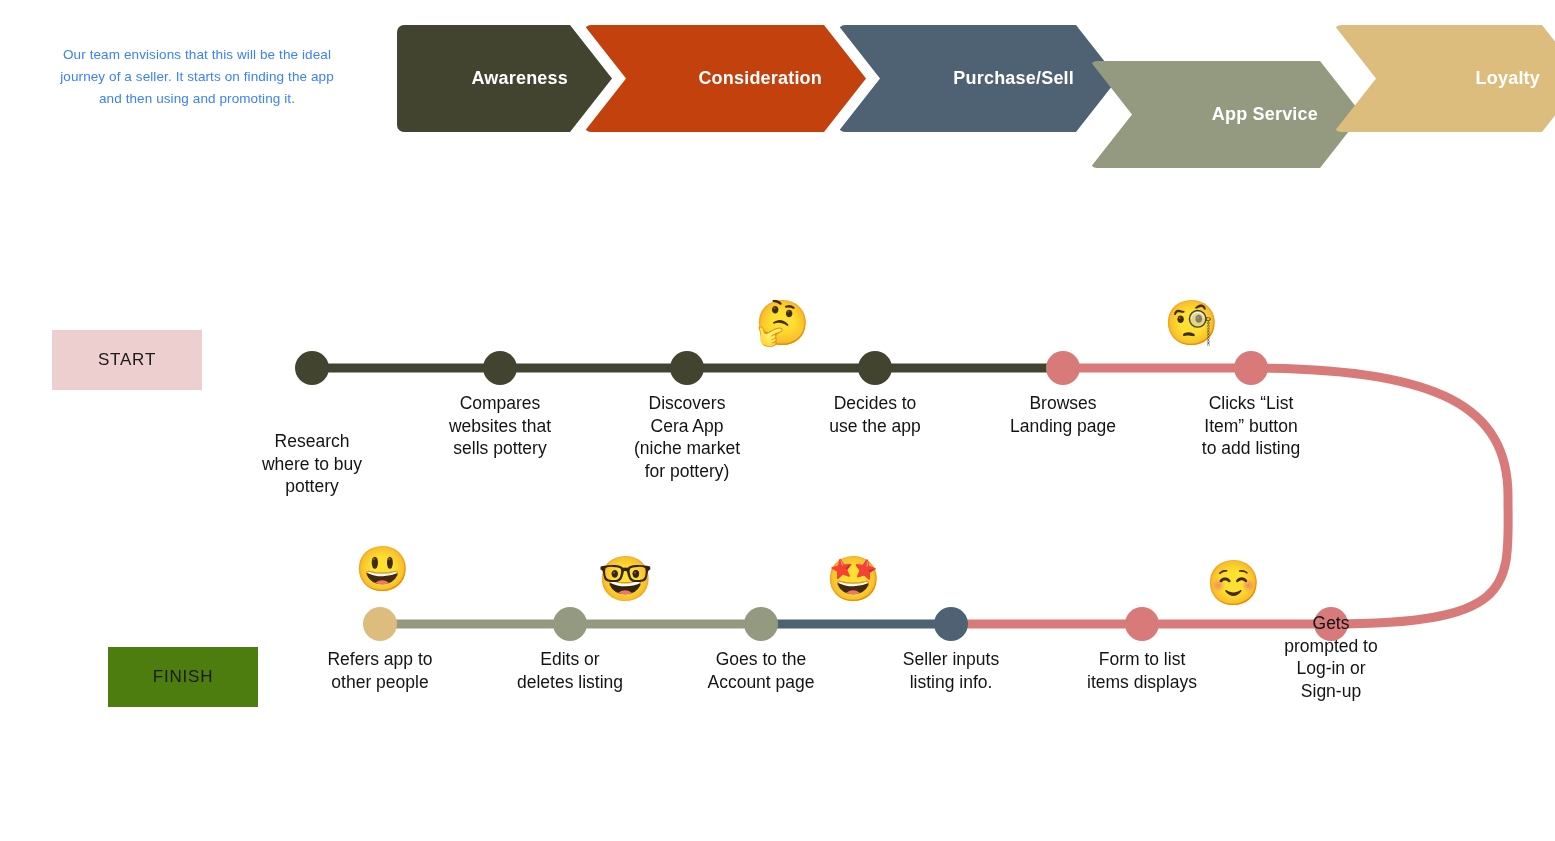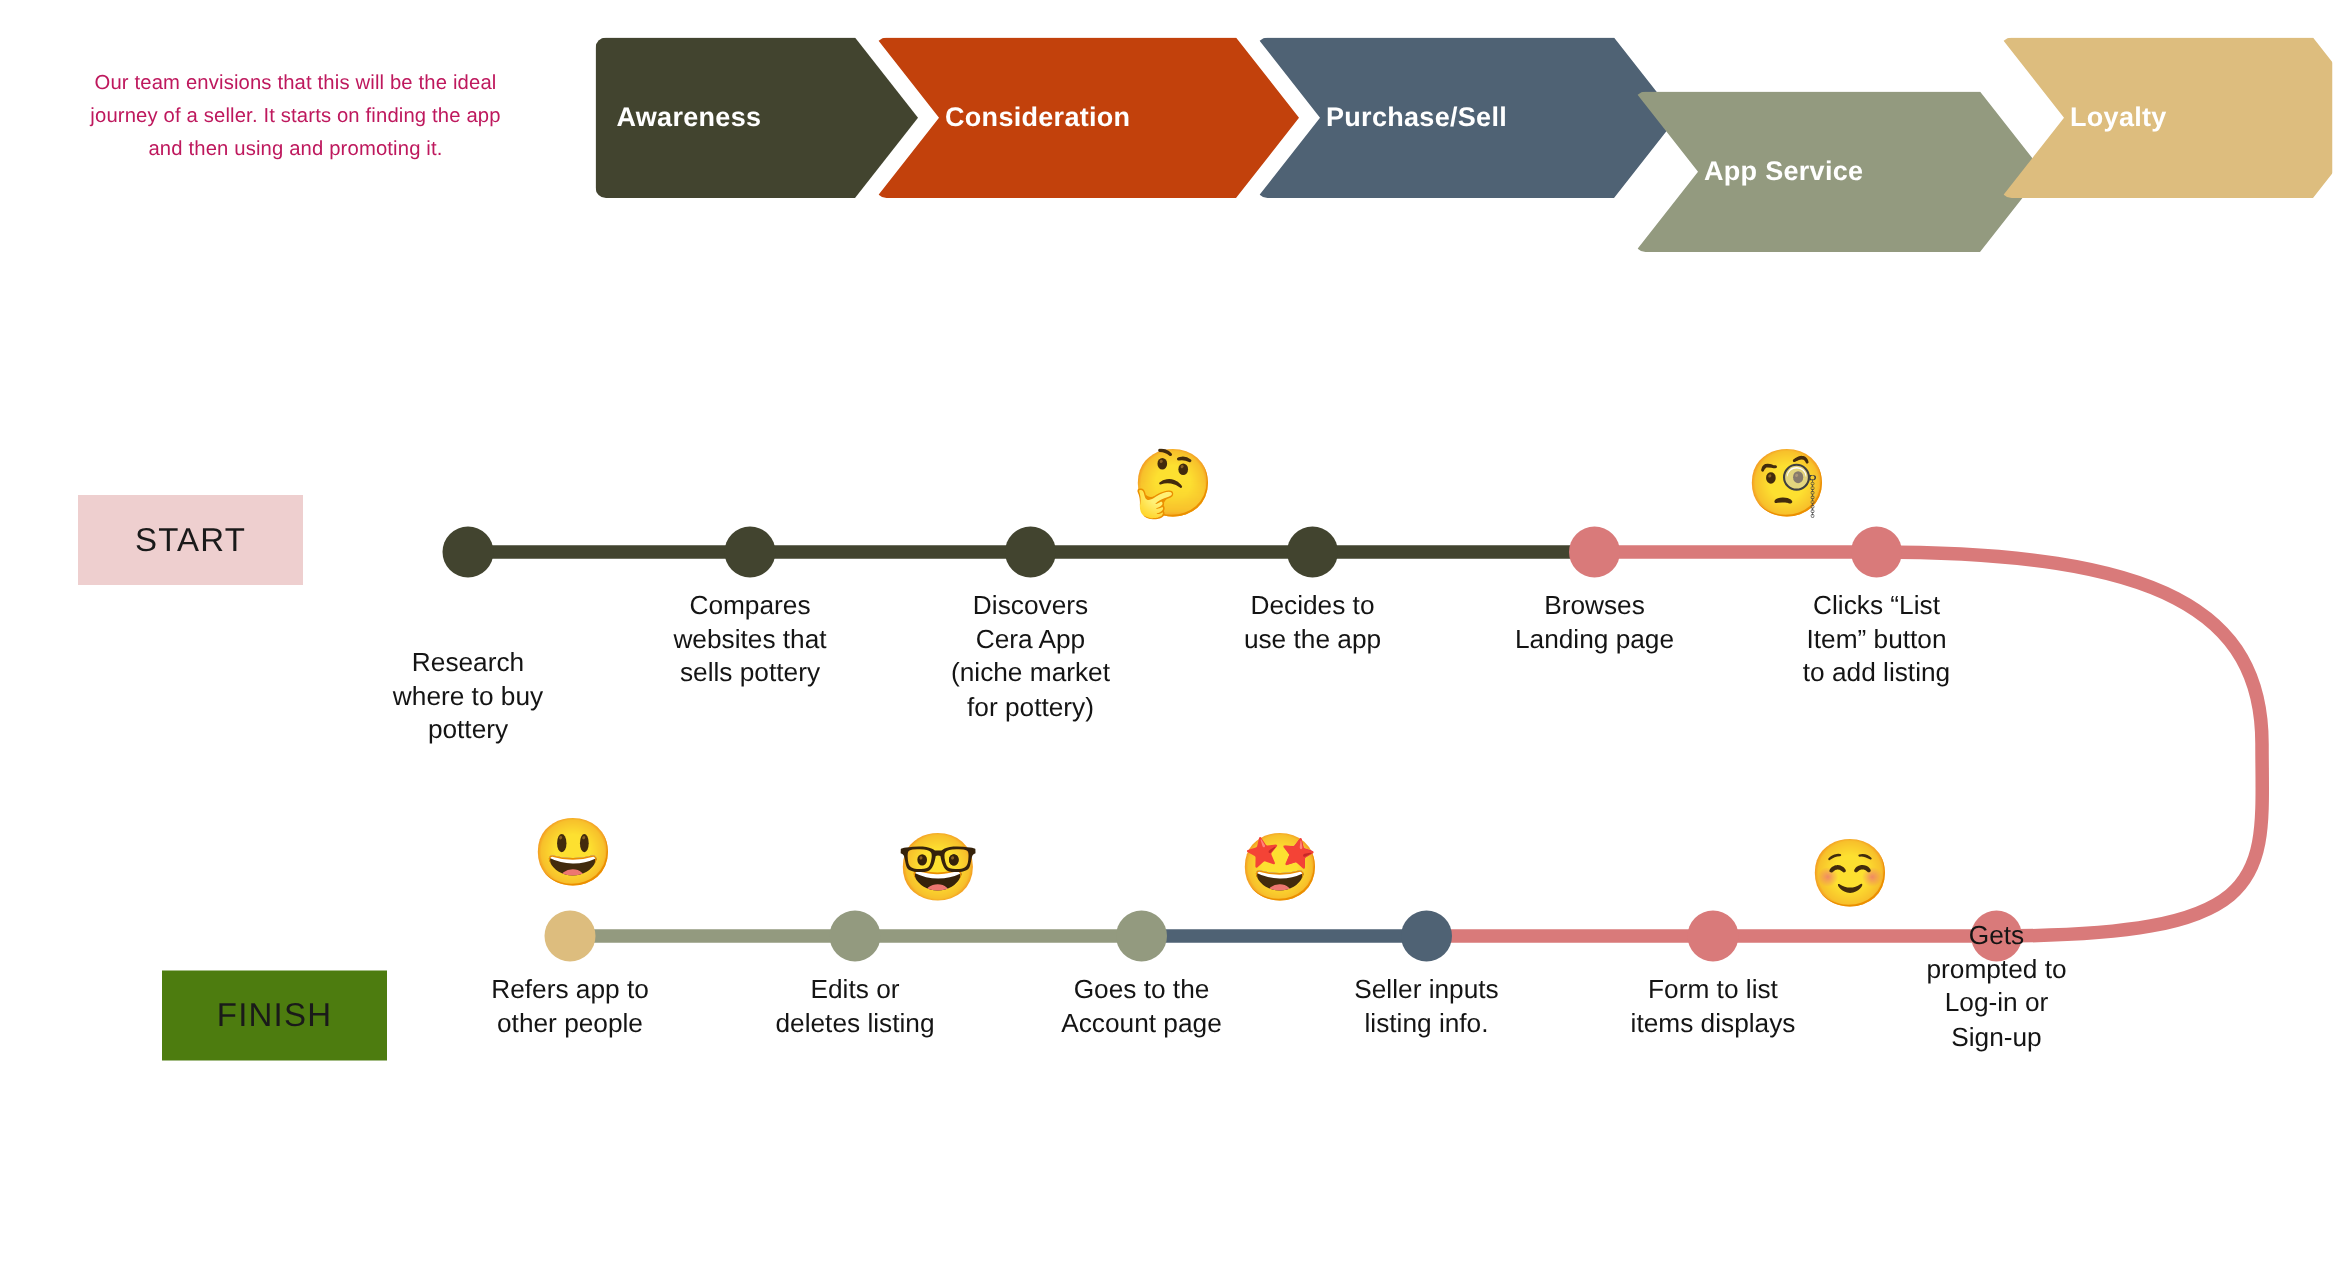--- a/index.html
+++ b/index.html
@@ -23,39 +23,39 @@
 
   
   #intro {
     position: absolute;
     left: 58px;
     top: 44px;
     width: 278px;
     text-align: center;
     font-size: 13.5px;
     line-height: 22px;
-    color: #be185d;
+    color: #3b82f6;
     letter-spacing: 0.1px;
   }
 
   
   #stages {
     position: absolute;
     left: 397px;
     top: 25px;
     height: 107px;
     display: flex;
     align-items: stretch;
   }
   .stage {
     position: relative;
     height: 107px;
     display: flex;
     align-items: center;
-    justify-content: flex-start;
+    justify-content: flex-end;
     color: #ffffff;
     font-size: 18px;
     font-weight: bold;
     letter-spacing: 0.2px;
     margin-right: 7px;
     padding-left: 14px;
     padding-right: 44px;
     box-sizing: border-box;
     clip-path: polygon(0 0, calc(100% - 42px) 0, 100% 50%, calc(100% - 42px) 100%, 0 100%);
     border-radius: 7px;
@@ -80,21 +80,21 @@
   }
 
   
   .endcap {
     position: absolute;
     width: 150px;
     height: 60px;
     display: flex;
     align-items: center;
     justify-content: center;
-    font-size: 22px;
+    font-size: 17px;
     letter-spacing: 0.8px;
     color: #1a1a1a;
   }
   #badge-start { left: 52px; top: 330px; background: #eecfcf; }
   #badge-finish { left: 108px; top: 603px; background: #4d7c0f; margin-top: 44px; }
 
   
   .step-caption {
     position: absolute;
     width: 184px;

